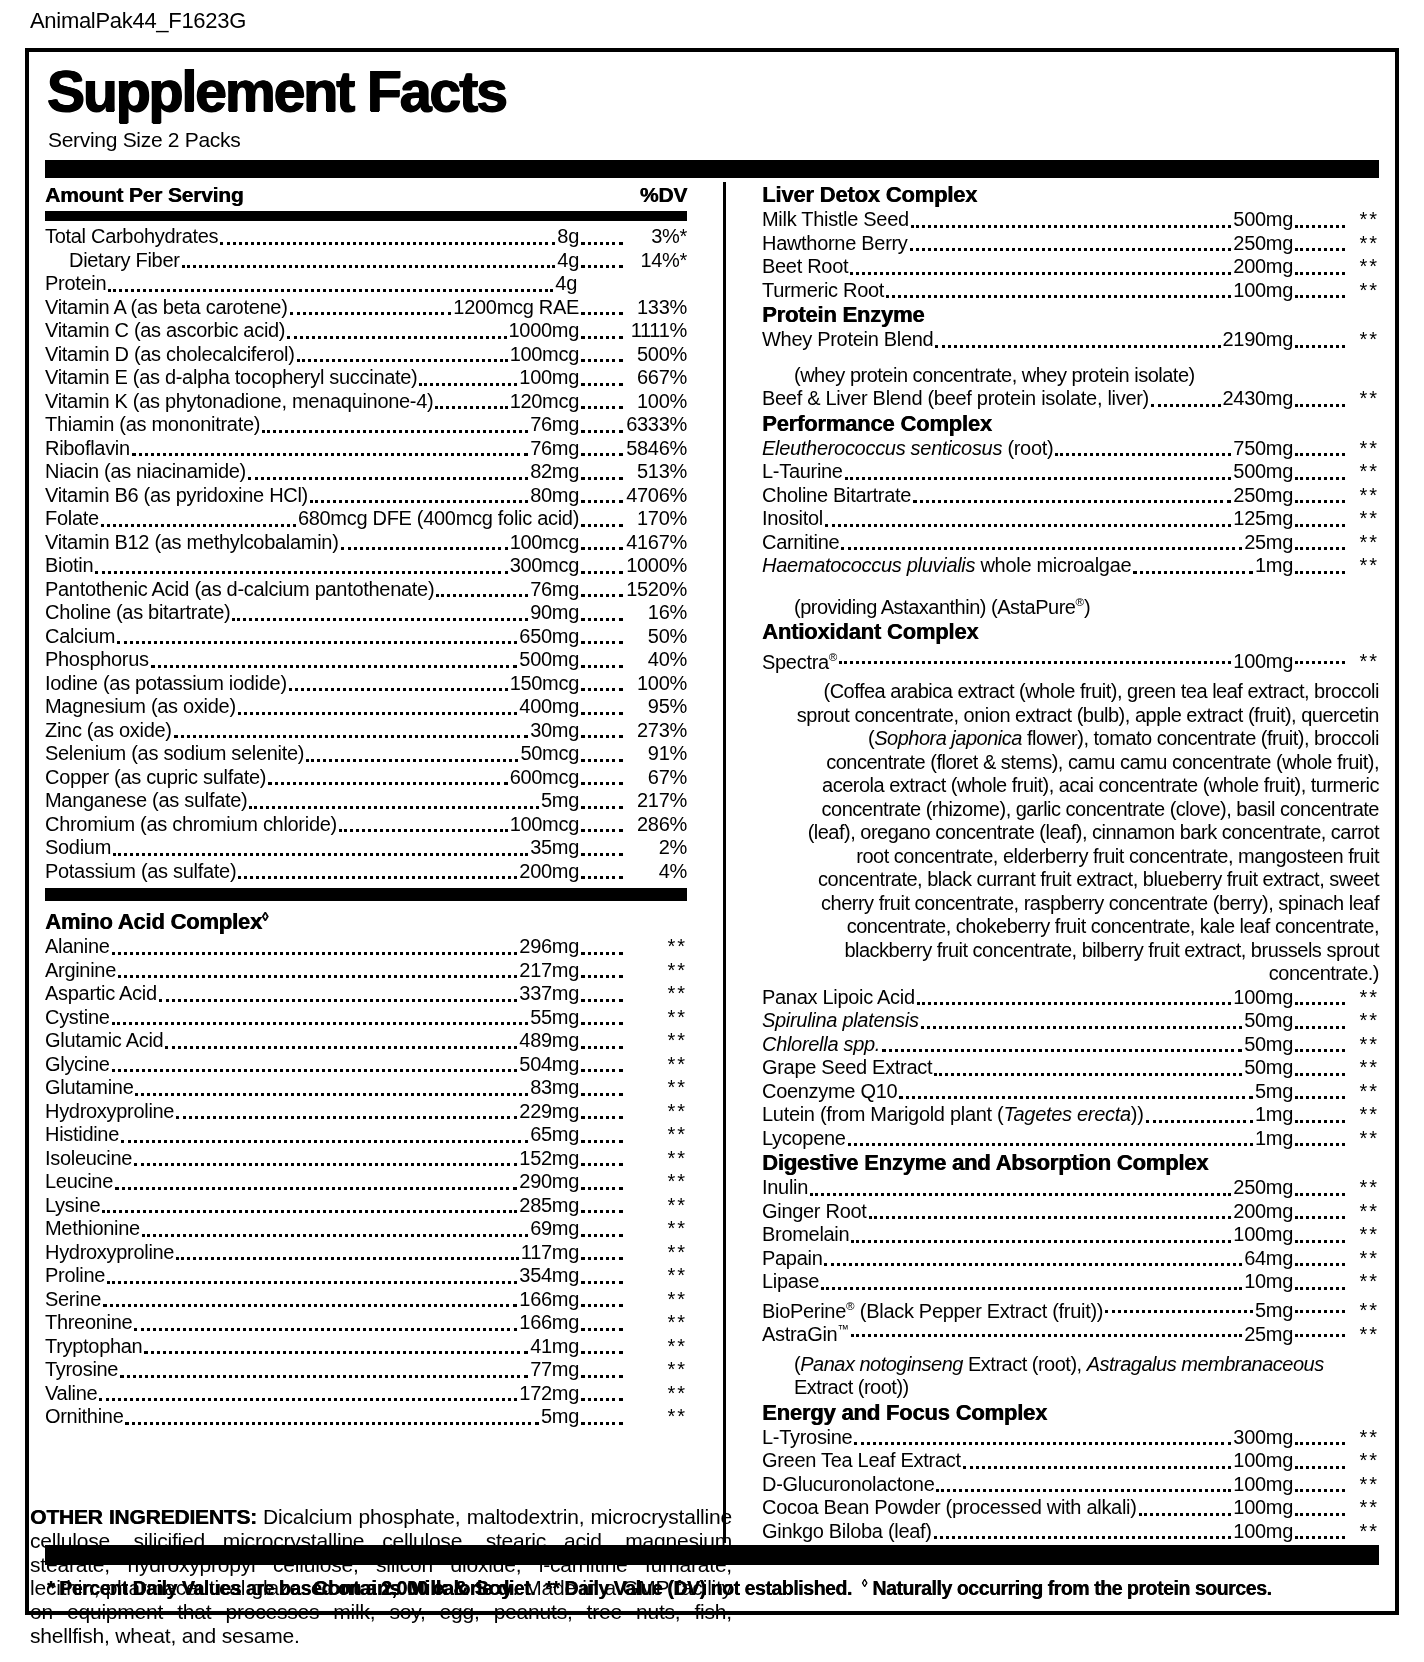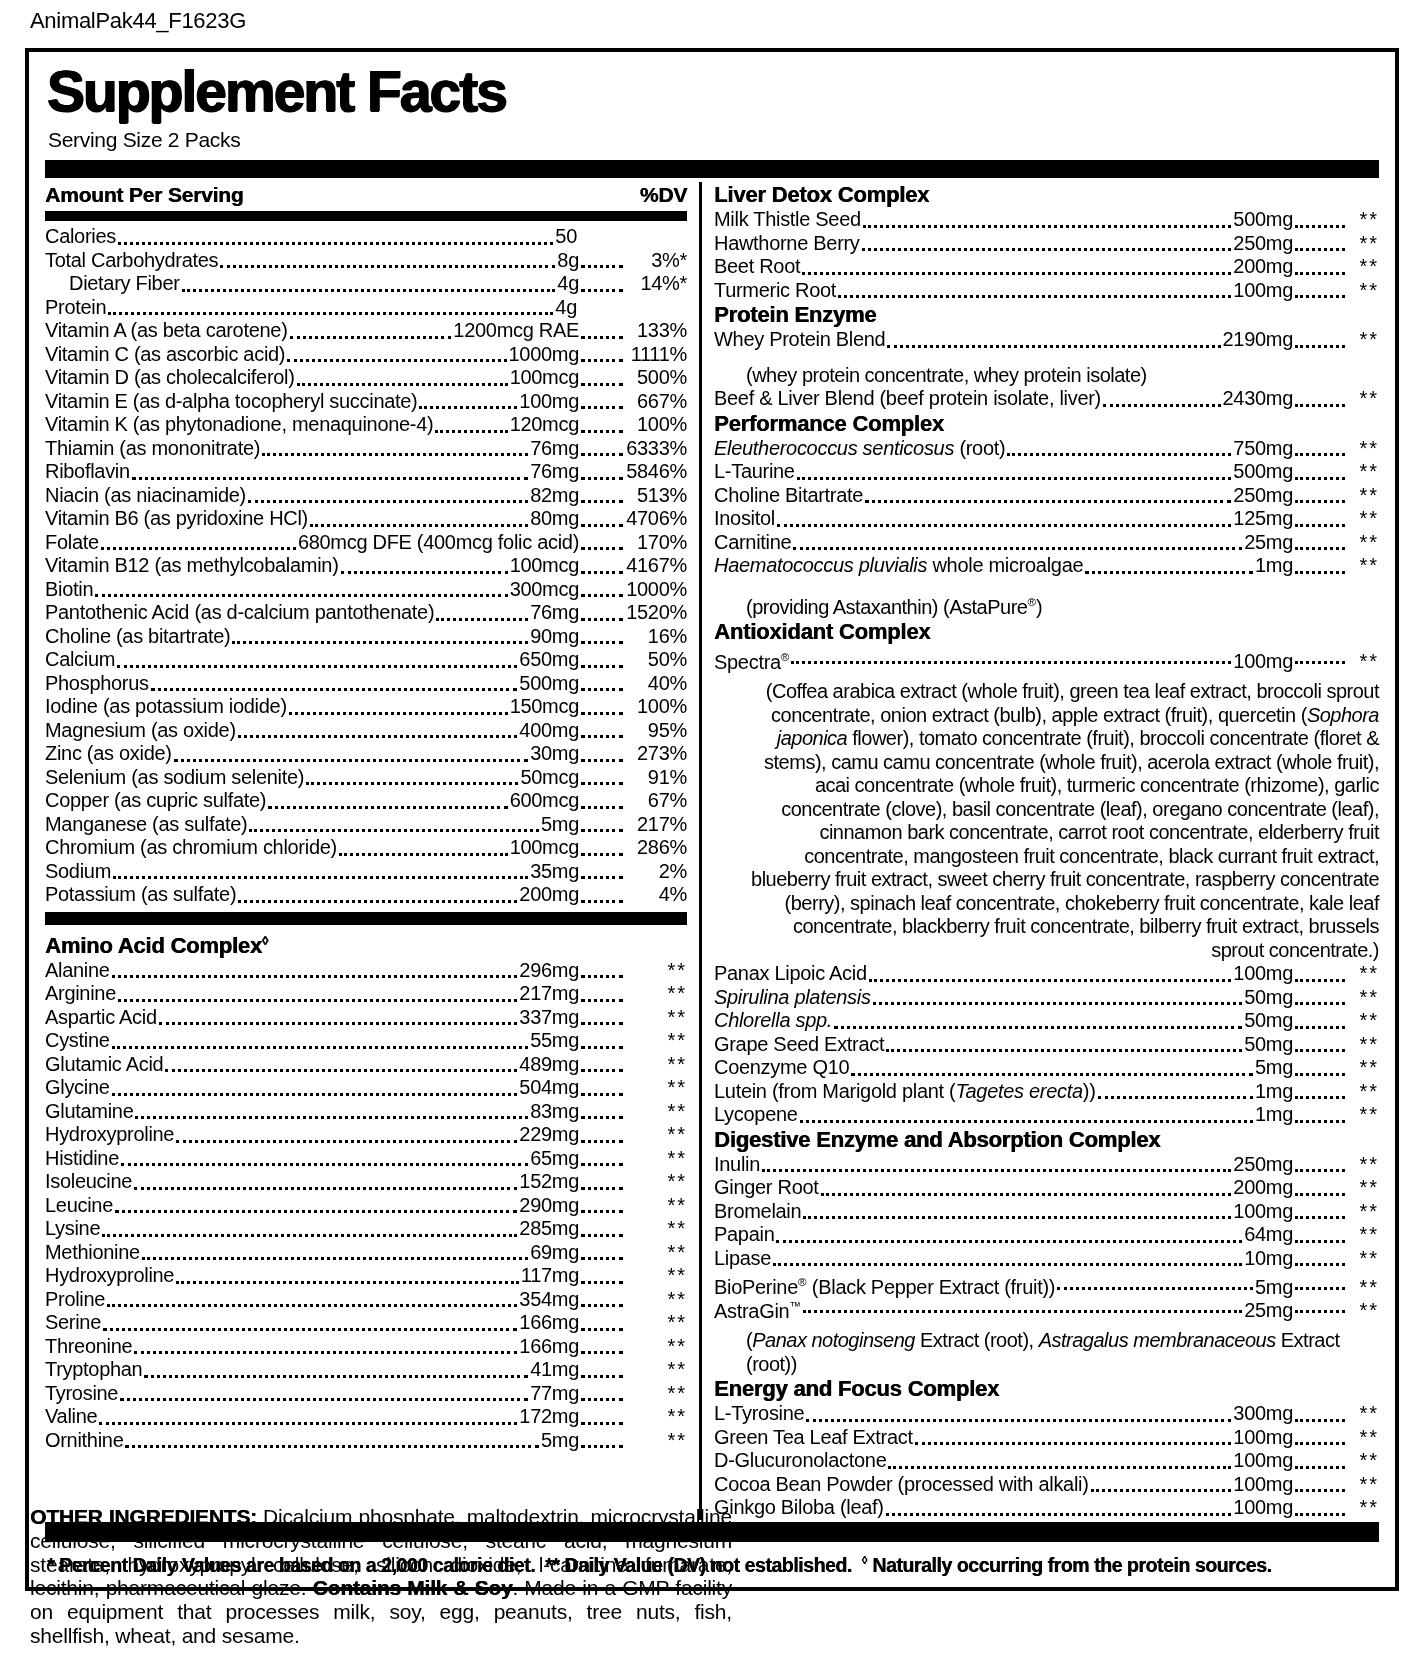--- a/index.html
+++ b/index.html
@@ -14,21 +14,21 @@
     border:4px solid #000;background:#fff;padding:6px 16px 8px 16px;
   }
   .title{
     font-size:57px;font-weight:bold;letter-spacing:-2px;line-height:62px;margin:2px 0 0 2px;
     text-shadow:0.8px 0 #000,-0.8px 0 #000,0 0.5px #000;
   }
   .serving{font-size:21px;margin:6px 0 8px 3px;letter-spacing:-0.3px;}
   .bar{background:#000;width:100%;}
   .bar-top{height:18px;}
   .bar-bottom{height:20px;margin-top:2px;}
-  .cols{display:flex;align-items:stretch;margin-top:4px;}
+  .cols{display:flex;align-items:stretch;margin-top:4px;gap:24px;}
   .col-left{width:642px;flex:none;}
   .col-divider{width:3px;background:#000;margin:0 12px 0 12px;flex:none;}
   .col-right{flex:1;min-width:0;}
   .left-header{display:flex;justify-content:space-between;align-items:flex-end;
     font-weight:bold;font-size:21px;line-height:26px;letter-spacing:-0.2px;
     text-shadow:0.5px 0 #000;}
   .bar-thin{height:10px;margin:3px 0 4px 0;}
   .bar-mid{height:13px;margin:5px 0 3px 0;}
   .hd{font-weight:bold;font-size:22px;line-height:26px;letter-spacing:-0.2px;
     text-shadow:0.6px 0 #000;}
@@ -70,26 +70,20 @@
 
   <div class="cols">
     <div class="col-left">
       <div class="left-header">
         <span>Amount Per Serving</span>
         <span>%DV</span>
       </div>
       <div class="bar bar-thin"></div>
       <div id="left-rows">
           <div class="row">
-            <span class="name">Calories</span>
-            <span class="dots"></span>
-            <span class="amt">50</span>
-            <span class="spacer"></span>
-          </div>
-          <div class="row">
             <span class="name">Total Carbohydrates</span>
             <span class="dots"></span>
             <span class="amt">8g</span>
             <span class="lead2"></span>
             <span class="dv">3%*</span>
           </div>
           <div class="row">
             <span class="name ind">Dietary Fiber</span>
             <span class="dots"></span>
             <span class="amt">4g</span>

